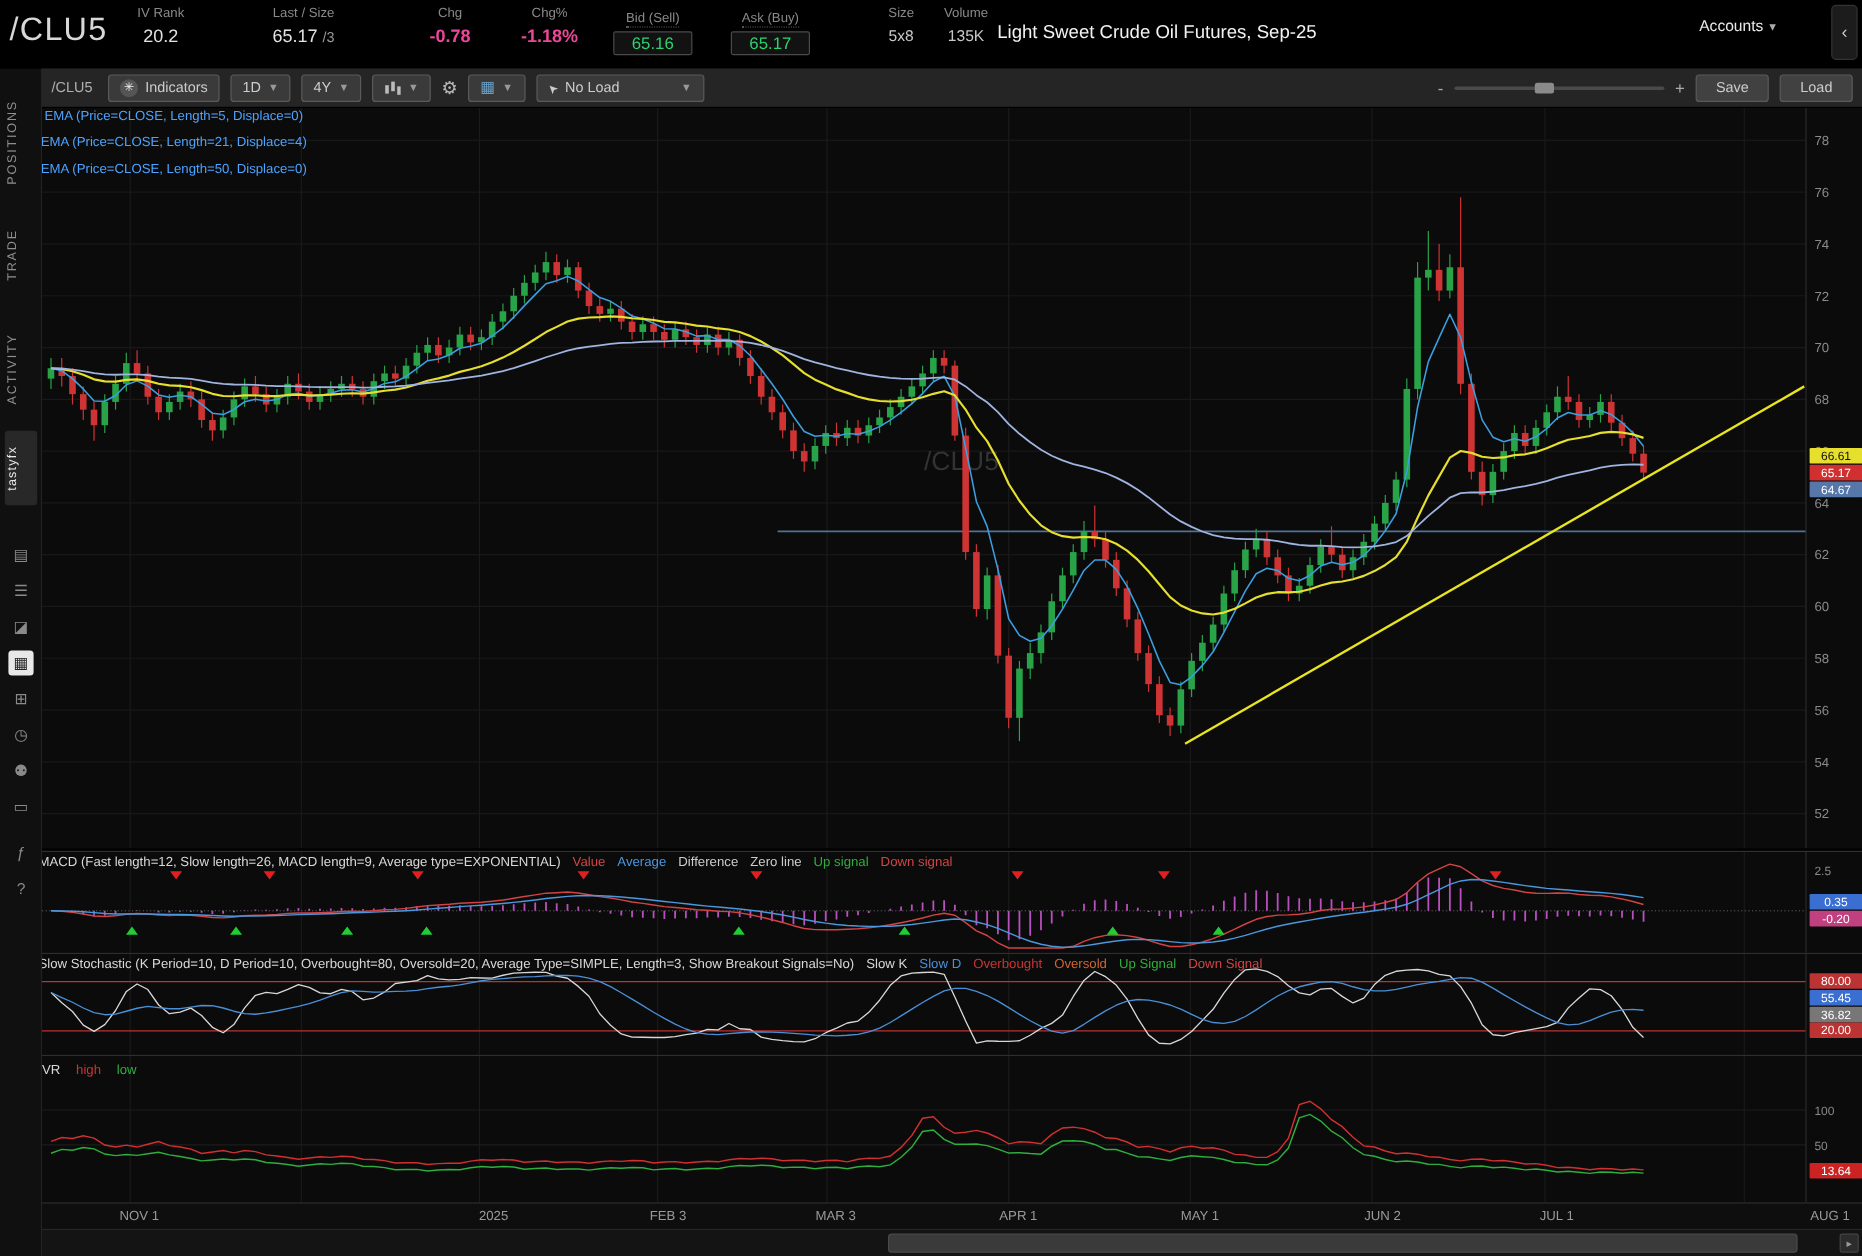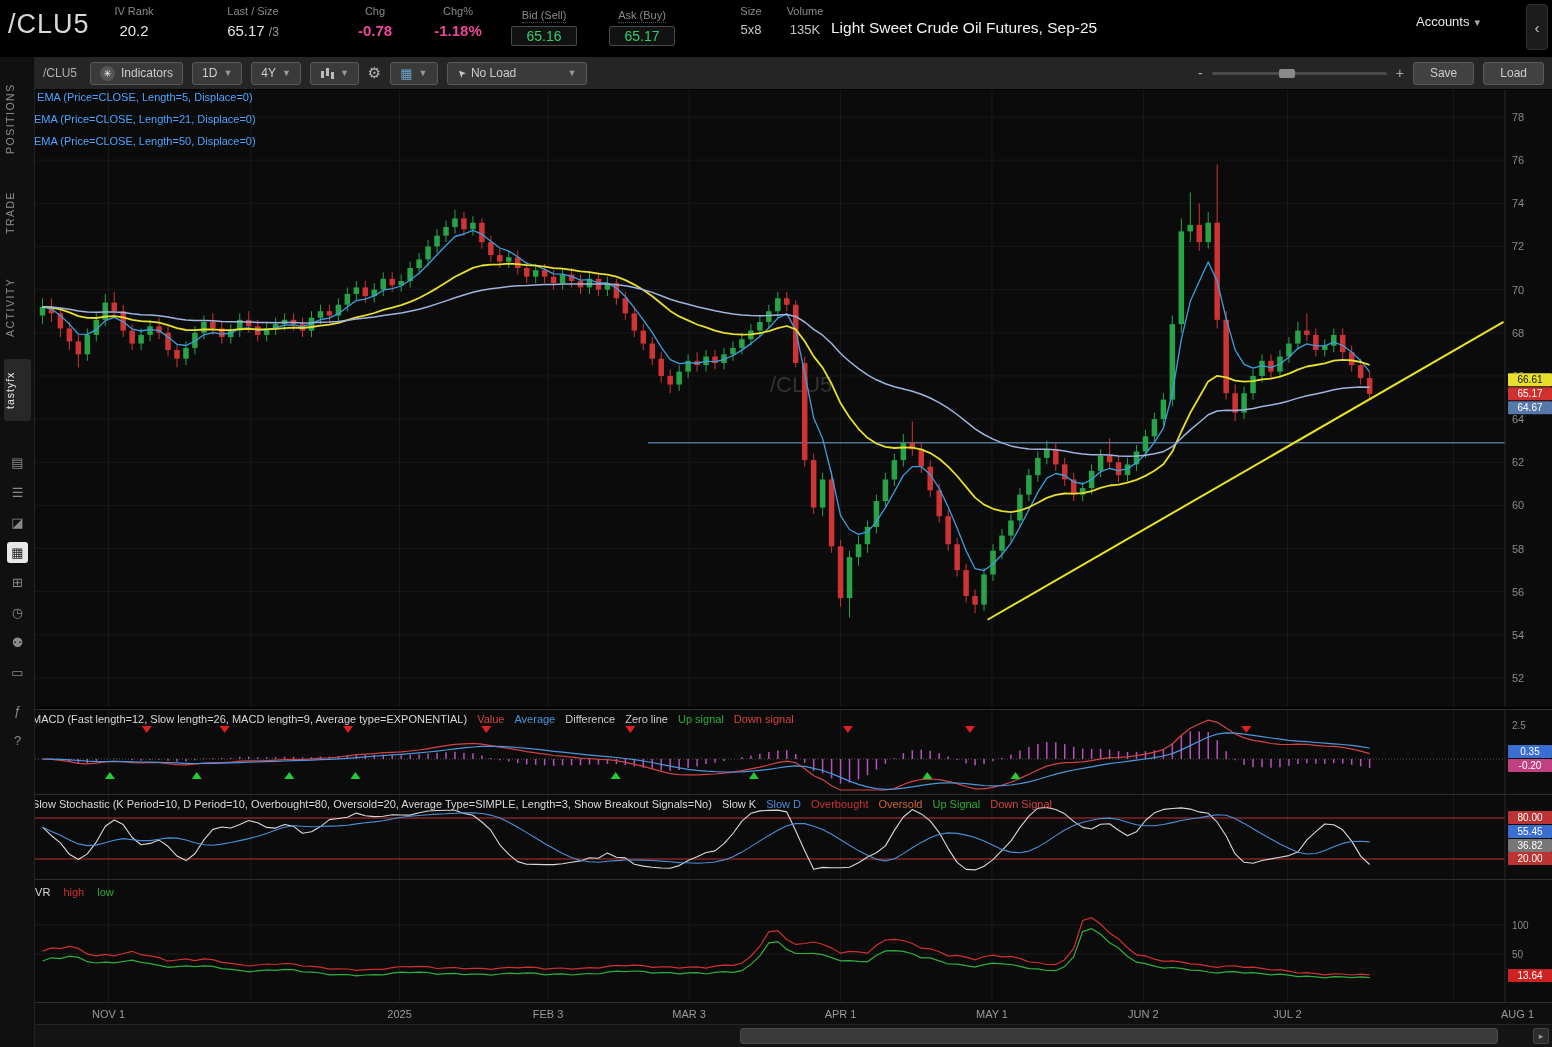--- a/index.html
+++ b/index.html
@@ -69,21 +69,21 @@
   .panel-legend { position:absolute; left:32px; z-index:3; font-size:11px; white-space:nowrap; }
   #macd-legend  { top:713px; }
   #stoch-legend { top:798px; }
   #ivr-legend   { top:886px; }
   .panel-legend .main { color:#d8d8d8; }
   .panel-legend span.item { margin-left:10px; }
 
   
   #xaxis { position:absolute; left:35px; top:1002px; width:1517px; height:22px; background:#0e0e0e;
            border-top:1px solid #2e2e2e; }
-  .xlabel { position:absolute; top:0; width:48px; margin-left:-24px; text-align:center; line-height:22px;
+  .xlabel { position:absolute; top:0; width:48px; margin-left:-24px; text-align:right; line-height:22px;
             font-size:11px; color:#9a9a9a; }
   #scrollbar { position:absolute; left:0; top:1024px; width:1552px; height:23px; background:#141414;
                border-top:1px solid #262626; }
   #scroll-thumb { position:absolute; top:3px; height:16px; background:#3a3a3a; border:1px solid #4a4a4a;
                   border-radius:3px; cursor:grab; }
   #scroll-right-btn { position:absolute; right:3px; top:3px; width:16px; height:16px; background:#2c2c2c;
                       border:1px solid #444; border-radius:2px; color:#999; font-size:9px;
                       display:flex; align-items:center; justify-content:center; cursor:pointer; }
 </style>
 </head>
@@ -785,21 +785,21 @@
         <polyline points="7.5,71.1 16.5,67.9 25.4,68.7 34.4,66.4 43.4,68.4 52.3,74.2 61.3,75.8 70.3,74.3 79.2,75.9 88.2,73.5 97.2,71.3 106.1,74.7 115.1,75.8 124.1,77.6 133.0,81.2 142.0,80.0 151.0,78.8 159.9,80.7 168.9,78.8 177.9,79.7 186.8,82.4 195.8,83.3 204.8,84.6 213.7,86.0 222.7,85.0 231.7,84.0 240.6,84.5 249.6,83.5 258.6,83.9 267.5,86.0 276.5,86.3 285.5,87.2 294.4,89.1 303.4,88.9 312.4,89.0 321.3,90.4 330.3,89.7 339.3,89.4 348.2,89.4 357.2,87.6 366.2,86.5 375.1,86.9 384.1,86.3 393.1,86.7 402.0,88.5 411.0,87.9 420.0,87.5 428.9,88.8 437.9,88.3 446.9,88.4 455.8,89.3 464.8,88.2 473.8,87.4 482.7,87.8 491.7,87.1 500.7,87.3 509.6,89.1 518.6,88.3 527.6,88.0 536.5,89.2 545.5,88.3 554.5,87.7 563.4,88.2 572.4,86.4 581.4,85.4 590.4,85.9 599.3,85.2 608.3,85.6 617.3,87.3 626.2,86.8 635.2,86.9 644.2,88.1 653.1,87.1 662.1,86.9 671.1,88.2 680.0,86.1 689.0,85.1 698.0,85.3 706.9,83.3 715.9,76.2 724.9,66.2 733.8,51.9 742.8,50.6 751.8,59.4 760.7,64.4 769.7,63.5 778.7,62.0 787.6,64.2 796.6,68.1 805.6,73.2 814.5,71.4 823.5,71.9 832.5,73.1 841.4,65.3 850.4,60.0 859.4,59.3 868.3,60.5 877.3,63.5 886.3,68.2 895.2,68.8 904.2,71.7 913.2,76.1 922.1,75.3 931.1,77.2 940.1,79.9 949.0,76.5 958.0,75.1 967.0,76.9 975.9,76.4 984.9,78.4 993.9,82.0 1002.8,82.5 1011.8,84.5 1020.8,84.5 1029.7,79.7 1038.7,68.4 1047.7,40.5 1056.6,37.7 1065.6,44.0 1074.6,53.1 1083.5,58.9 1092.5,67.7 1101.5,74.9 1110.4,75.9 1119.4,79.2 1128.4,81.4 1137.3,80.9 1146.3,81.8 1155.3,83.9 1164.2,84.3 1173.2,86.2 1182.2,87.4 1191.2,86.0 1200.1,85.9 1209.1,87.4 1218.1,87.1 1227.0,88.3 1236.0,90.0 1245.0,89.7 1253.9,91.1 1262.9,93.0 1271.9,92.7 1280.8,93.6 1289.8,94.8 1298.8,93.8 1307.7,94.0 1316.7,95.0 1325.7,94.1 1334.6,94.9" fill="none" stroke="#d03030" stroke-width="1.2"></polyline>
         <polyline points="7.5,81.0 16.5,77.8 25.4,78.6 34.4,76.2 43.4,77.4 52.3,81.7 61.3,83.0 70.3,82.1 79.2,82.8 88.2,81.5 97.2,80.2 106.1,82.4 115.1,83.7 124.1,85.4 133.0,87.4 142.0,86.7 151.0,85.9 159.9,86.7 168.9,85.8 177.9,86.4 186.8,88.7 195.8,89.4 204.8,90.4 213.7,91.8 222.7,90.8 231.7,89.8 240.6,90.3 249.6,89.3 258.6,89.7 267.5,91.8 276.5,92.1 285.5,93.0 294.4,94.8 303.4,94.6 312.4,94.5 321.3,95.8 330.3,95.0 339.3,94.6 348.2,94.8 357.2,93.1 366.2,92.1 375.1,92.7 384.1,92.1 393.1,92.5 402.0,94.3 411.0,93.7 420.0,93.3 428.9,94.6 437.9,94.1 446.9,94.2 455.8,95.1 464.8,94.0 473.8,93.2 482.7,93.6 491.7,92.9 500.7,93.1 509.6,94.9 518.6,94.1 527.6,93.8 536.5,95.0 545.5,94.1 554.5,93.5 563.4,94.0 572.4,92.2 581.4,91.2 590.4,91.7 599.3,91.0 608.3,91.4 617.3,93.1 626.2,92.6 635.2,92.7 644.2,93.9 653.1,92.9 662.1,92.7 671.1,94.0 680.0,92.3 689.0,91.7 698.0,92.3 706.9,90.7 715.9,84.4 724.9,75.9 733.8,62.9 742.8,61.6 751.8,69.4 760.7,73.5 769.7,73.5 778.7,73.4 787.6,74.7 796.6,77.6 805.6,80.9 814.5,80.6 823.5,81.3 832.5,81.8 841.4,75.2 850.4,70.9 859.4,70.7 868.3,71.3 877.3,73.7 886.3,77.9 895.2,77.9 904.2,80.9 913.2,84.0 922.1,84.2 931.1,85.7 940.1,87.1 949.0,84.6 958.0,83.1 967.0,83.9 975.9,84.5 984.9,86.3 993.9,88.7 1002.8,88.9 1011.8,90.5 1020.8,90.7 1029.7,86.6 1038.7,76.7 1047.7,51.6 1056.6,48.7 1065.6,54.2 1074.6,62.7 1083.5,68.1 1092.5,76.5 1101.5,82.2 1110.4,83.6 1119.4,86.2 1128.4,88.2 1137.3,87.5 1146.3,88.3 1155.3,90.2 1164.2,90.3 1173.2,92.0 1182.2,93.2 1191.2,91.8 1200.1,91.7 1209.1,93.1 1218.1,92.6 1227.0,93.6 1236.0,94.9 1245.0,94.2 1253.9,95.2 1262.9,96.7 1271.9,96.1 1280.8,96.8 1289.8,97.8 1298.8,96.6 1307.7,96.9 1316.7,97.7 1325.7,96.8 1334.6,97.6" fill="none" stroke="#2fae3e" stroke-width="1.2"></polyline>
         <line x1="1470" y1="0" x2="1470" y2="123" stroke="#2b2b2b"></line>
         <rect x="1473" y="89.08879999999999" width="44" height="13" fill="#cc2222" rx="1"></rect>
         <text x="1495" y="99.08879999999999" text-anchor="middle" font-size="10px" fill="#ffffff">13.64</text>
       </svg>
     </div>
 
   <div id="ema-legend">
     <div>EMA (Price=CLOSE, Length=5, Displace=0)</div>
-    <div>EMA (Price=CLOSE, Length=21, Displace=0)</div>
+    <div>EMA (Price=CLOSE, Length=21, Displace=4)</div>
     <div>EMA (Price=CLOSE, Length=50, Displace=0)</div>
   </div>
   <div class="panel-legend" id="macd-legend">
     <span class="main">MACD (Fast length=12, Slow length=26, MACD length=9, Average type=EXPONENTIAL)</span><span id="macd-legend-items"><span class="item" style="color: rgb(210, 68, 68);">Value</span><span class="item" style="color: rgb(74, 151, 221);">Average</span><span class="item" style="color: rgb(204, 204, 204);">Difference</span><span class="item" style="color: rgb(204, 204, 204);">Zero line</span><span class="item" style="color: rgb(47, 174, 62);">Up signal</span><span class="item" style="color: rgb(210, 68, 68);">Down signal</span></span>
   </div>
   <div class="panel-legend" id="stoch-legend">
     <span class="main">Slow Stochastic (K Period=10, D Period=10, Overbought=80, Oversold=20, Average Type=SIMPLE, Length=3, Show Breakout Signals=No)</span><span id="stoch-legend-items"><span class="item" style="color: rgb(216, 216, 216);">Slow K</span><span class="item" style="color: rgb(74, 144, 217);">Slow D</span><span class="item" style="color: rgb(204, 51, 51);">Overbought</span><span class="item" style="color: rgb(204, 102, 51);">Oversold</span><span class="item" style="color: rgb(47, 174, 62);">Up Signal</span><span class="item" style="color: rgb(210, 68, 68);">Down Signal</span></span>
   </div>
   <div class="panel-legend" id="ivr-legend">
     <span class="main">IVR</span>
@@ -809,21 +809,21 @@
 
   <div id="xaxis">
       <div class="xlabel" style="left: 73.5px;">NOV 1</div>
       <div class="xlabel" style="left: 216.09px; margin-top: 48px;">DEC 2</div>
       <div class="xlabel" style="left: 364.56px;">2025</div>
       <div class="xlabel" style="left: 513.03px;">FEB 3</div>
       <div class="xlabel" style="left: 654.15px;">MAR 3</div>
       <div class="xlabel" style="left: 805.56px;">APR 1</div>
       <div class="xlabel" style="left: 956.97px;">MAY 1</div>
       <div class="xlabel" style="left: 1108.38px;">JUN 2</div>
-      <div class="xlabel" style="left: 1252.44px;">JUL 2</div>
+      <div class="xlabel" style="left: 1252.44px;">JUL 1</div>
       <div class="xlabel" style="left: 1418.55px; margin-left: 40px;">AUG 1</div>
     </div>
   <div id="scrollbar">
     <div id="scroll-thumb" style="left: 740px; width: 757.5px;"></div>
     <div id="scroll-right-btn">▸</div>
   </div>
 
 </div>
 
 </body></html>

